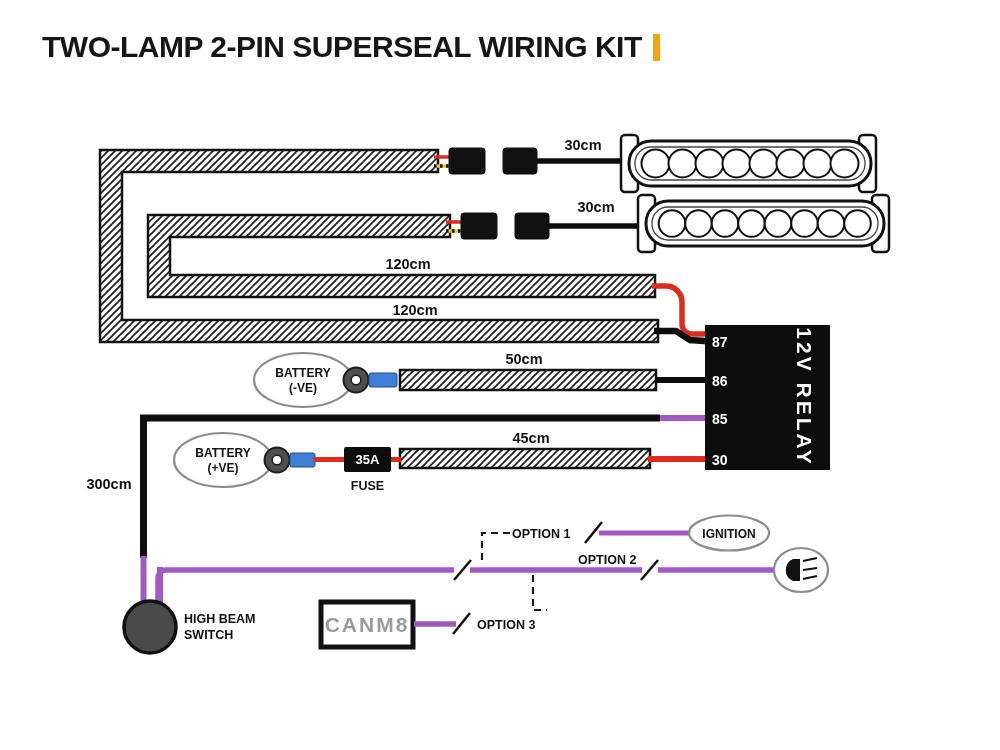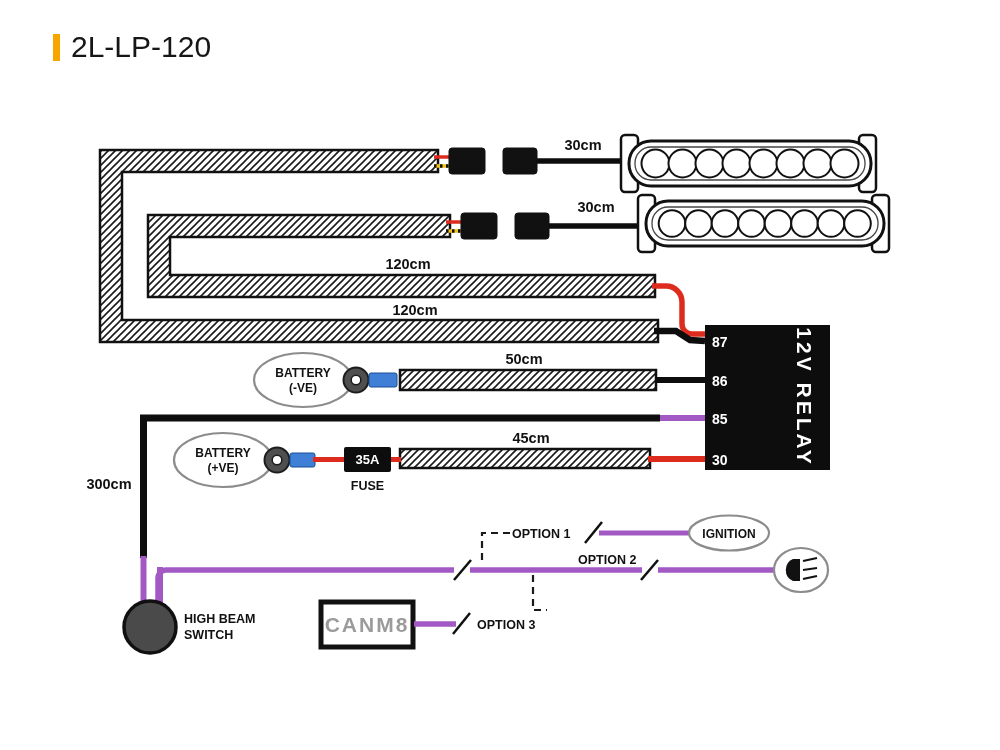--- a/index.html
+++ b/index.html
@@ -32,22 +32,22 @@
   .lampled{fill:#fff;stroke:#111;stroke-width:2;}
   .bracket{fill:#fff;stroke:#111;stroke-width:2.5;}
   .connector{fill:#111;stroke:#111;}
 </style>
 </head>
 <body>
 
 <div class="canvas">
 
   <div class="title">
+    <span class="main">TWO-LAMP 2-PIN SUPERSEAL WIRING KIT</span>
     <span class="sep"></span>
-    <span class="code">2L-LP-120</span>
   </div>
 
   <svg width="1000" height="750" viewBox="0 0 1000 750">
     <defs>
       <pattern id="hatch" patternUnits="userSpaceOnUse" width="7" height="7">
         <rect width="7" height="7" fill="#fff"></rect>
         <path d="M0,7 L7,0 M-1,1 L1,-1 M6,8 L8,6" stroke="#1a1a1a" stroke-width="1.6"></path>
       </pattern>
     </defs>
 

